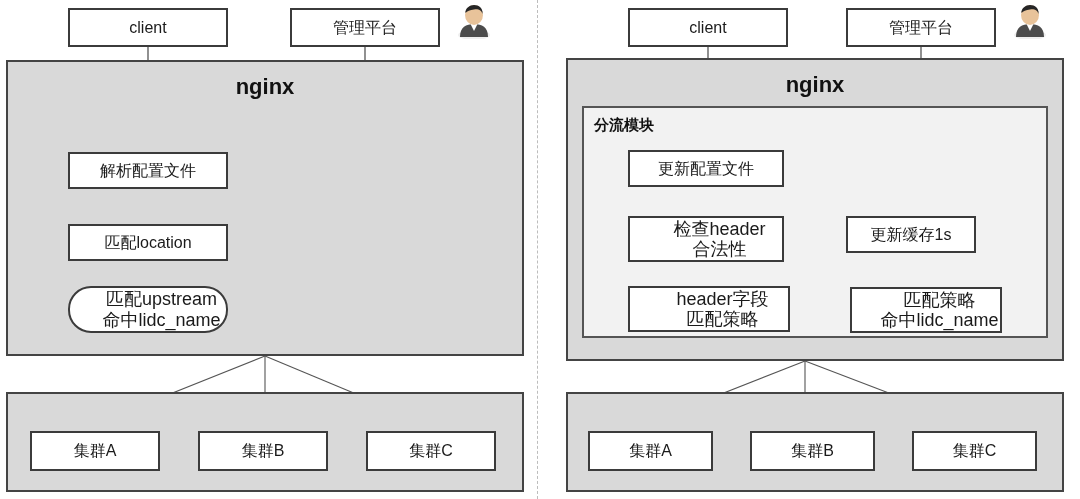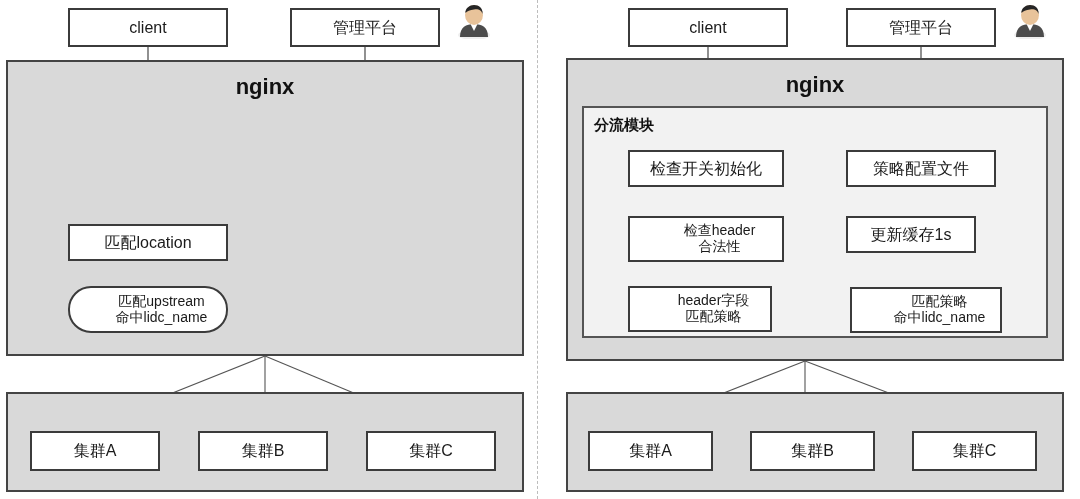--- a/index.html
+++ b/index.html
@@ -46,21 +46,21 @@
     align-items: center;
     justify-content: center;
     text-align: center;
     color: #1a1a1a;
     font-size: 16px;
     line-height: 1.12;
     white-space: pre-line;
     letter-spacing: 0px;
     margin-top: 6px;
   }
-  .box.two-line { font-size: 14px; padding-left: 27px; }
+  .box.two-line { font-size: 18px; padding-left: 27px; }
 
   
   .container-gray {
     position: absolute;
     box-sizing: border-box;
     background: #d9d9d9;
     border: 2px solid #444444;
   }
   .container-title {
     position: absolute;
@@ -140,20 +140,21 @@
         <ellipse cx="17" cy="12" rx="9" ry="10" fill="#e8c39a"></ellipse>
         <path d="M8 11 C8 3 26 3 26 11 C26 8 24 5 17 5 C11 5 8 7 8 11 Z" fill="#2d2d2d"></path>
         <path d="M8.5 10 C8 5 13 2 17 2 C22 2 26 5 25.5 11 C24 6 20 6 17 6.5 C13 7 10 8 8.5 10 Z" fill="#262626"></path>
       </svg>
     </span>
 
     <div class="container-gray" style="left:6px; top:60px; width:518px; height:296px;">
       <div class="container-title" style="top:12px;">nginx</div>
     </div>
 
+    <div class="box" style="left:68px; top:146px; width:160px; height:37px;">解析配置文件</div>
     <div class="box" style="left:68px; top:218px; width:160px; height:37px;">匹配location</div>
     <div class="box two-line" style="left:68px; top:280px; width:160px; height:47px;border-radius:23px;">匹配upstream
 命中lidc_name</div>
 
 
     <div class="container-gray" style="left:6px; top:392px; width:518px; height:100px;"></div>
 
     <div class="box" style="left:30px; top:425px; width:130px; height:40px;">集群A</div>
     <div class="box" style="left:198px; top:425px; width:130px; height:40px;">集群B</div>
     <div class="box" style="left:366px; top:425px; width:130px; height:40px;">集群C</div>
@@ -200,27 +201,26 @@
     </span>
 
     <div class="container-gray" style="left:26px; top:58px; width:498px; height:303px;">
       <div class="container-title" style="top:12px;">nginx</div>
     </div>
 
     <div class="module-light" style="left:42px; top:106px; width:466px; height:232px;">
       <div class="module-title" style="left:10px; top:8px;">分流模块</div>
     </div>
 
-    <div class="box" style="left:88px; top:144px; width:156px; height:37px;">检查开关初始化</div>
+    <div class="box" style="left:88px; top:144px; width:156px; height:37px;">更新配置文件</div>
     <div class="box two-line" style="left:88px; top:210px; width:156px; height:46px;">检查header
 合法性</div>
-    <div class="box two-line" style="left:88px; top:280px; width:144px; height:46px;">header字段
+    <div class="box two-line" style="left:88px; top:280px; width:162px; height:46px;">header字段
 匹配策略</div>
 
-    <div class="box" style="left:306px; top:144px; width:150px; height:37px;">策略配置文件</div>
     <div class="box" style="left:306px; top:210px; width:130px; height:37px;">更新缓存1s</div>
     <div class="box two-line" style="left:310px; top:281px; width:152px; height:46px;">匹配策略
 命中lidc_name</div>
 
     <div class="container-gray" style="left:26px; top:392px; width:498px; height:100px;"></div>
 
     <div class="box" style="left:48px; top:425px; width:125px; height:40px;">集群A</div>
     <div class="box" style="left:210px; top:425px; width:125px; height:40px;">集群B</div>
     <div class="box" style="left:372px; top:425px; width:125px; height:40px;">集群C</div>
   </div>

